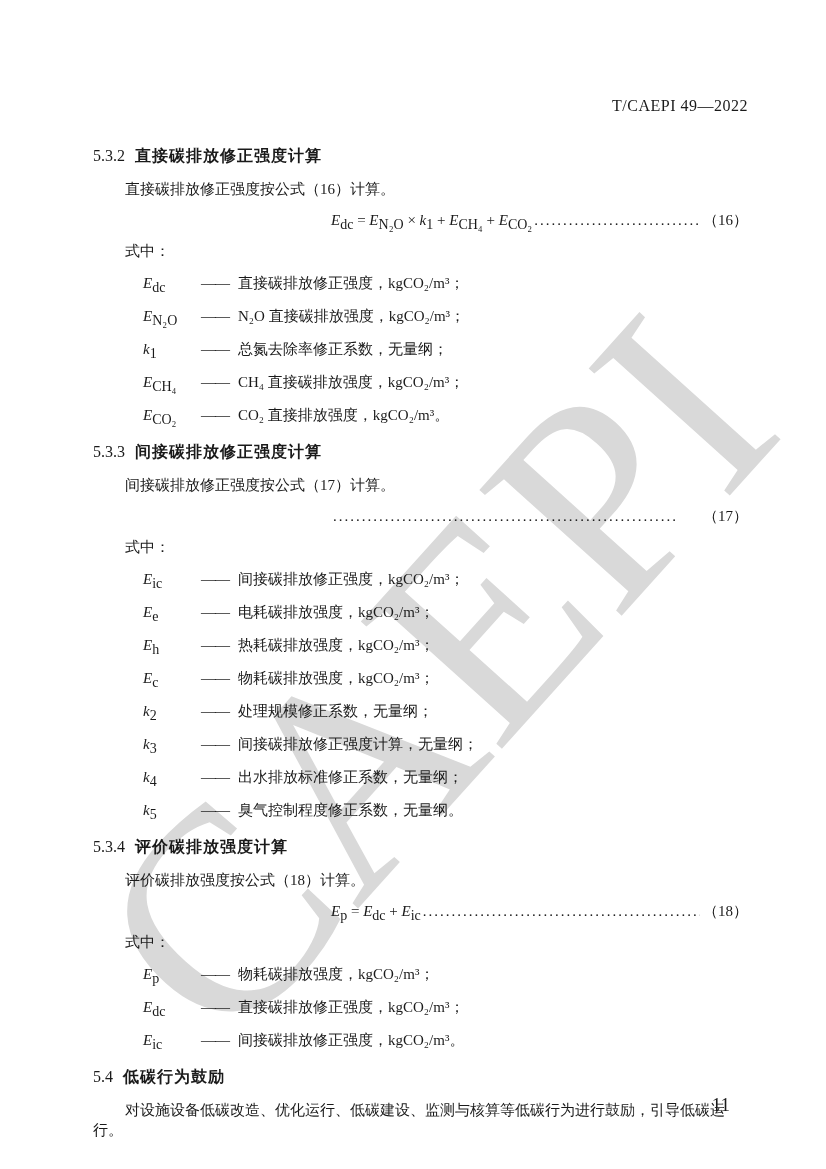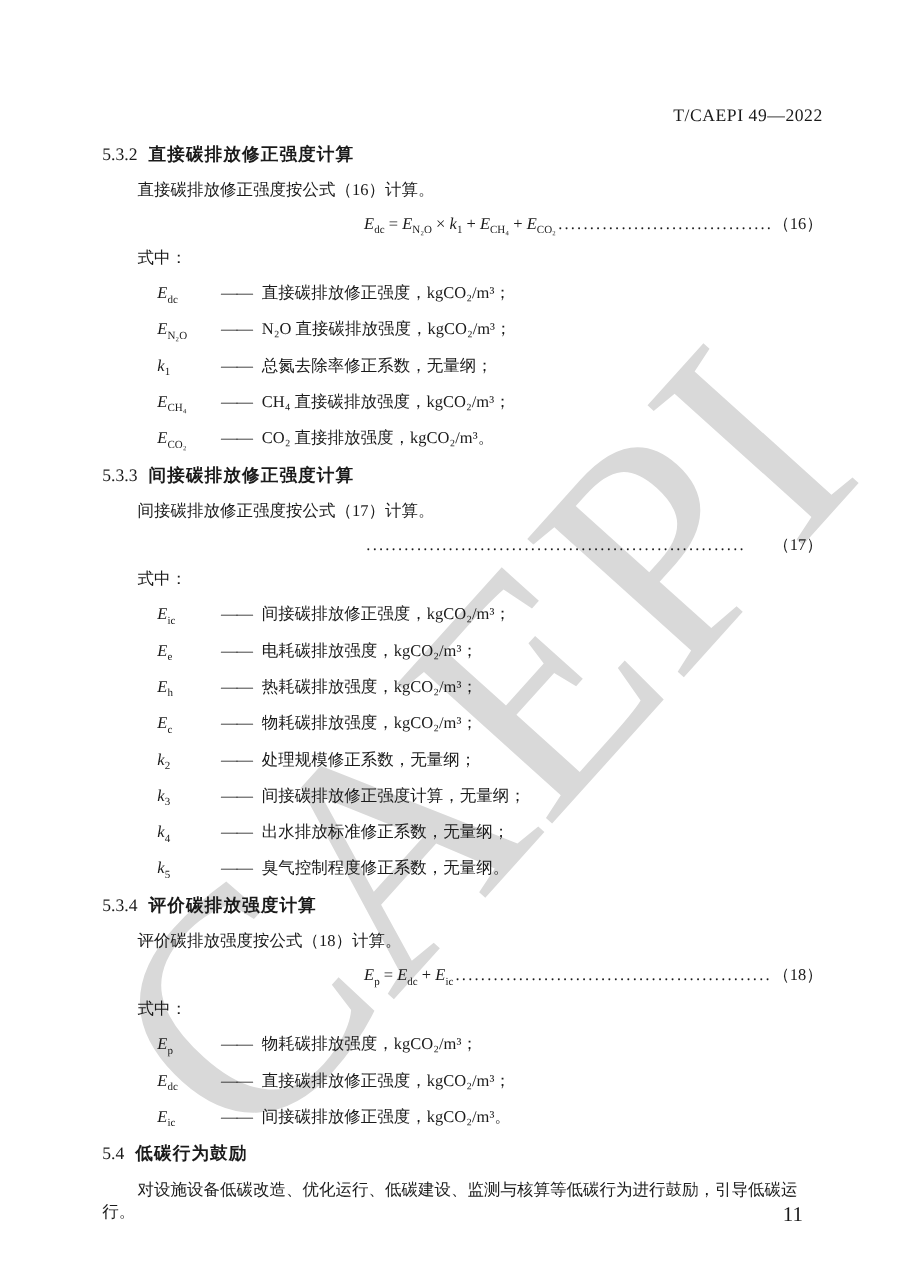--- a/index.html
+++ b/index.html
@@ -14,32 +14,32 @@
     font-size:290px;line-height:300px;color:#d9d9d9;
     transform:rotate(-48deg);z-index:0;user-select:none;white-space:nowrap;
   }
   .doc-header{
     position:absolute;top:97px;right:78px;z-index:1;
     font-size:16px;letter-spacing:.5px;
   }
   main{position:relative;z-index:1;padding:130px 78px 0 93px;}
   .sec-heading{
     display:flex;gap:10px;align-items:baseline;
-    font-size:16px;margin:0 0 12px 0;
+    font-size:16px;margin:16px 0 12px 0;
   }
   .sec-num{font-family:"Liberation Serif",serif;font-weight:normal;}
   .sec-title{font-family:"Liberation Sans",sans-serif;font-weight:bold;letter-spacing:1px;}
   .intro{margin:0 0 10px 0;text-indent:32px;line-height:20px;}
   .formula-row{
     display:flex;align-items:baseline;
     margin:2px 0 10px 238px;line-height:22px;white-space:nowrap;
   }
   .fx{flex:none;}
   .fx i,.def-term i{font-family:"Liberation Serif",serif;font-style:italic;}
-  sub{font-size:10px;line-height:0;}
+  sub{font-size:14px;line-height:0;}
   .dots{flex:1 1 auto;overflow:hidden;white-space:nowrap;letter-spacing:2px;margin:0 3px 0 2px;}
   .fnum{flex:none;white-space:nowrap;}
   .where{margin:0 0 12px 32px;line-height:20px;}
   .def-list{margin:10px;}
   .def-row{display:flex;align-items:baseline;margin:0 0 12px 40px;line-height:21px;}
   .def-term{width:58px;flex:none;}
   .def-dash{flex:none;margin-right:9px;letter-spacing:-1px;white-space:nowrap;}
   .def-text{flex:1;}
   .doc-section{margin:0;}
   .page-number{position:absolute;top:1094px;right:96px;z-index:1;font-size:19px;}

